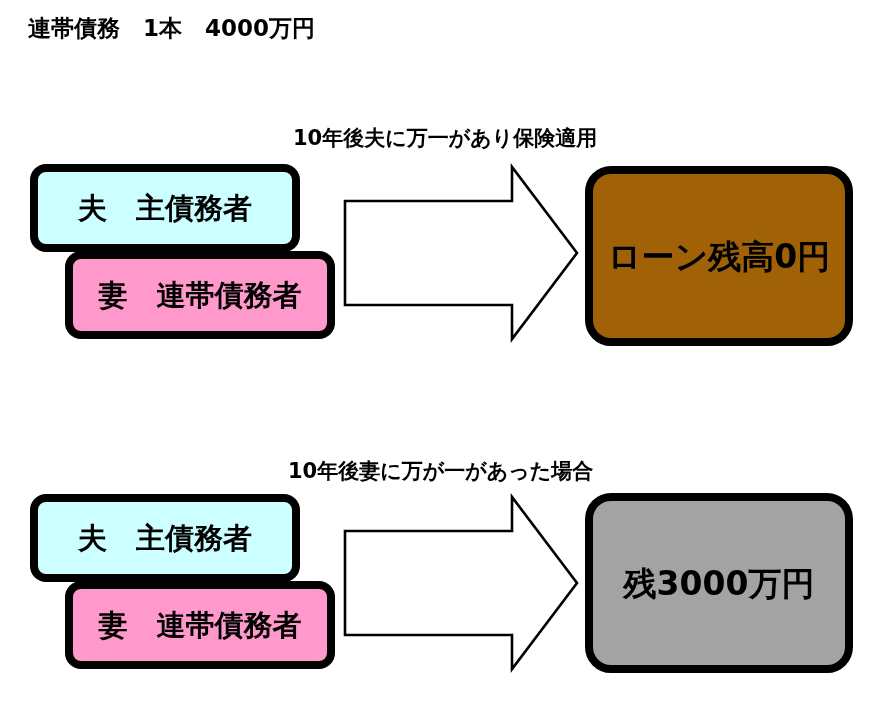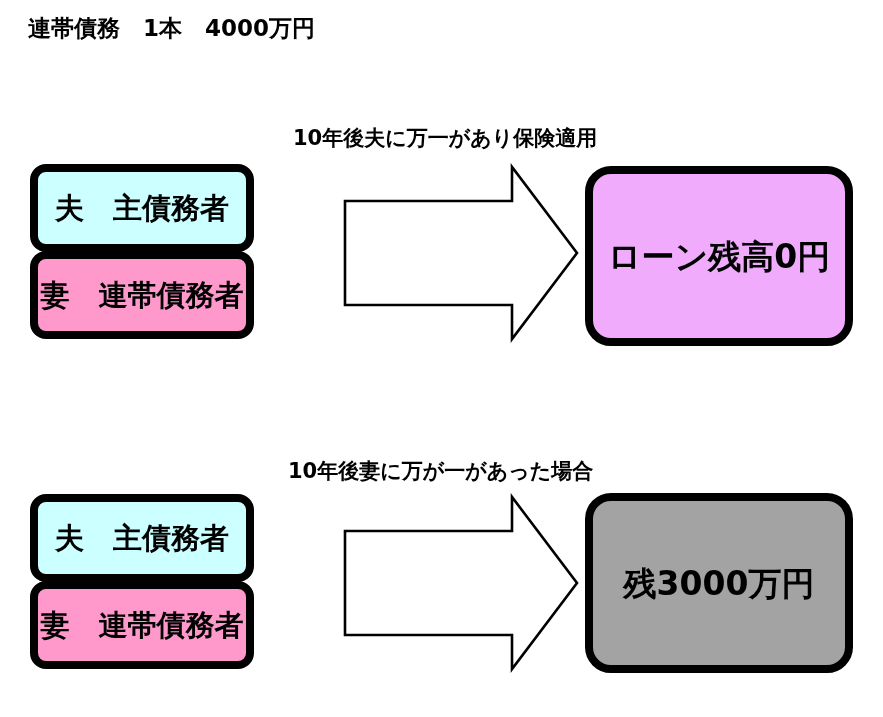--- a/index.html
+++ b/index.html
@@ -44,34 +44,34 @@
   .party-group {
     position: absolute;
     left: 30px;
     width: 270px;
   }
   .party-group.row-1 { top: 164px; }
   .party-group.row-2 { top: 494px; }
 
   .party-box {
     box-sizing: border-box;
-    width: 224px;
+    width: 270px;
     height: 88px;
     border: 8px solid #000000;
     border-radius: 16px;
     display: flex;
     align-items: center;
     justify-content: center;
     font-size: 29px;
     font-weight: bold;
     white-space: nowrap;
     line-height: 1;
   }
   .party-box.husband { background: #ccffff; }
-  .party-box.wife    { background: #ff99cc; margin-top: -1px; }
+  .party-box.wife    { background: #ff99cc; margin-top: -1px; margin-left: 35px; }
 
   
   .arrow {
     position: absolute;
     width: 240px;
     height: 180px;
   }
   .arrow.row-1 { left: 341px; top: 163px; }
   .arrow.row-2 { left: 341px; top: 493px; }
   .arrow svg { display: block; width: 100%; height: 100%; }
@@ -86,21 +86,21 @@
     border: 8px solid #000000;
     border-radius: 26px;
     display: flex;
     align-items: center;
     justify-content: center;
     font-size: 33px;
     font-weight: bold;
     white-space: nowrap;
     line-height: 1;
   }
-  .result-box.row-1 { top: 166px; background: #f0abfc; }
+  .result-box.row-1 { top: 166px; background: #a16207; }
   .result-box.row-2 { top: 493px; background: #a3a3a3; }
 </style>
 </head>
 <body>
 
 <div class="title">連帯債務　1本　4000万円</div>
 
 <div class="caption caption-1">10年後夫に万一があり保険適用</div>
 
 <div class="party-group row-1">

